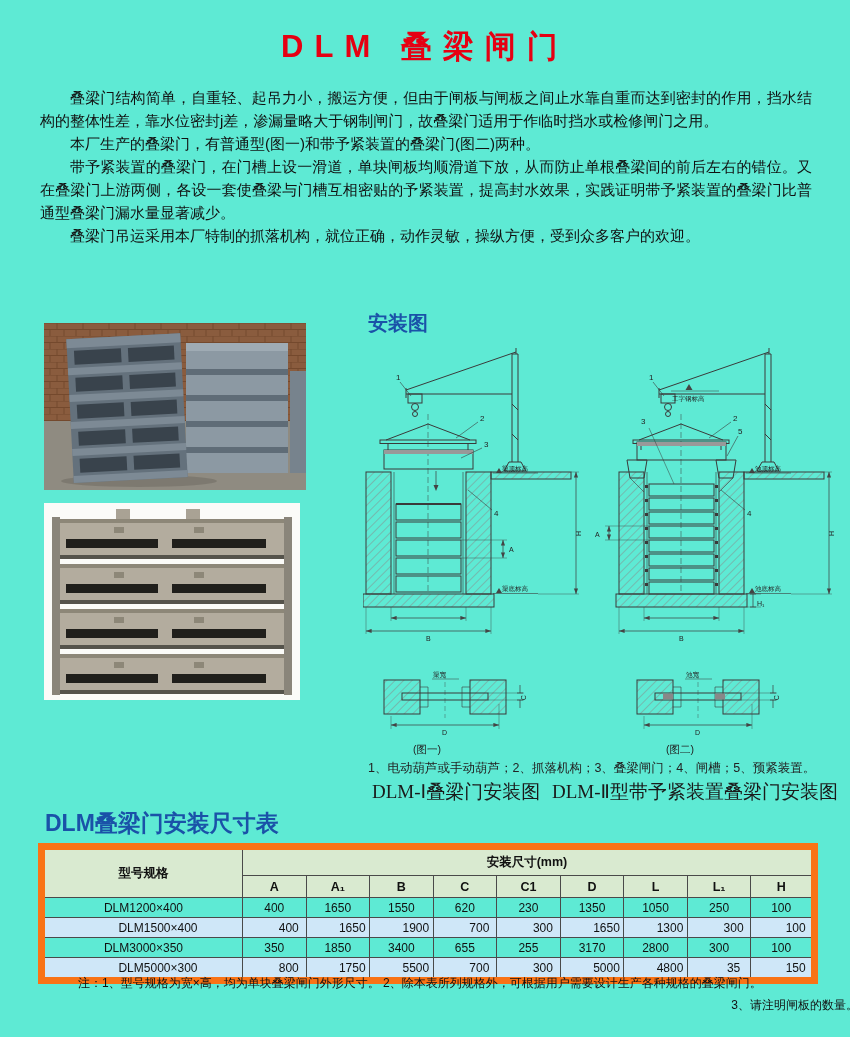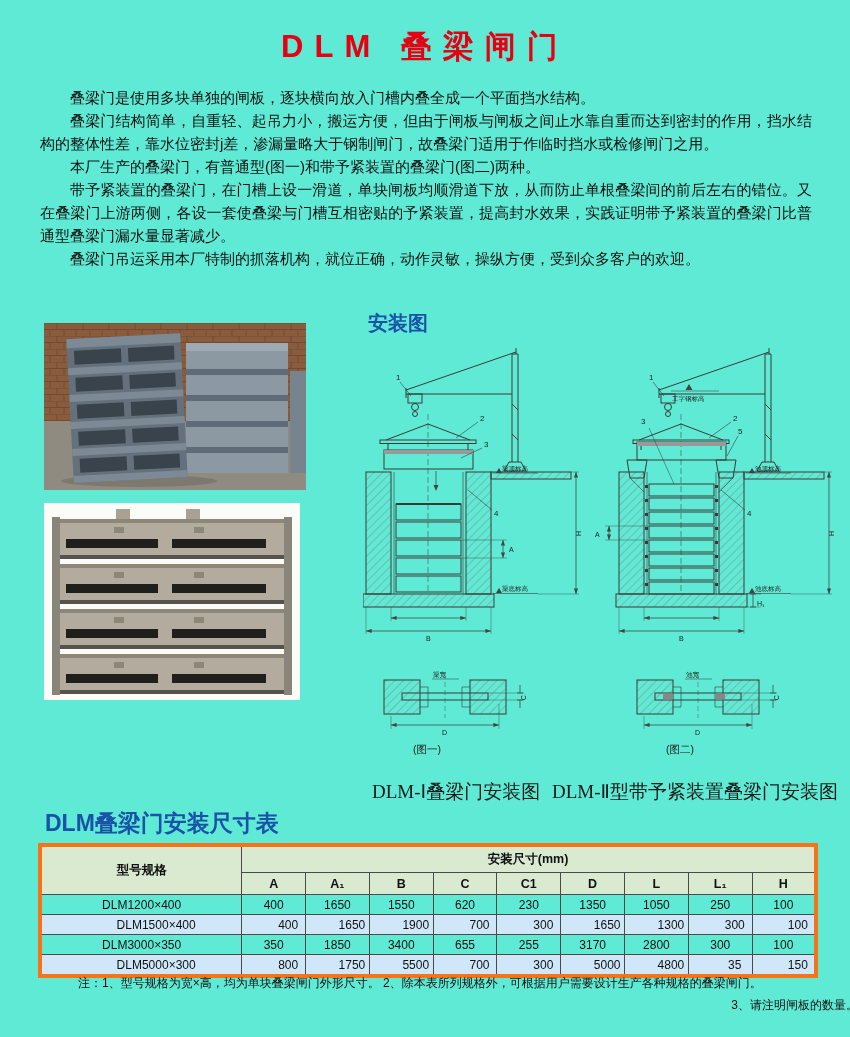--- a/index.html
+++ b/index.html
@@ -13,39 +13,38 @@
   .h-install{left:368px;top:310px;font-size:20px;}
   .h-table{left:45px;top:808px;font-size:23px;}
   .photo{position:absolute;display:block;}
   .p1{left:44px;top:323px;}
   .p2{left:44px;top:503px;}
   .diagram{position:absolute;left:363px;top:342px;}
   .legend{position:absolute;left:368px;top:760px;width:482px;font-size:12.5px;color:#222;}
   .cap{position:absolute;top:779px;font-size:19px;color:#1a1a1a;font-family:Liberation Serif, serif;}
   .cap1{left:372px;} .cap2{left:552px;}
   table.dims{position:absolute;left:38px;top:843px;width:780px;border-collapse:collapse;
-             font-size:12px;table-layout:fixed;border:4px solid #f97316;}
+             font-size:12px;table-layout:fixed;border:7px solid #f97316;}
   table.dims td{border:1px solid #4a4a4a;text-align:center;padding:0;height:19px;}
   table.dims tr.h1 td{height:25px;} table.dims tr.h2 td{height:21px;}
   table.dims td.th{background:#d9ead0;font-weight:bold;font-size:12.5px;}
   table.dims tr.alt td{background:#cfe7f8;padding-left:29px;}
   .notes{position:absolute;left:38px;top:972px;width:780px;font-size:12px;line-height:22px;margin-left:40px;}
   .notes .n2{padding-left:30px;text-align:right;}
   svg text{fill:#222;stroke:none;font-family:"Liberation Sans","DejaVu Sans",sans-serif;}
   .t{font-size:6.5px;} .n{font-size:8px;} .d{font-size:7px;} .fig{font-size:10.5px;}
 </style>
 </head>
 <body>
 
 <div class="page">
 
   <div class="title">DLM 叠梁闸门</div>
 
   <div class="intro">
-    <p>叠梁门是使用多块单独的闸板，逐块横向放入门槽内叠全成一个平面挡水结构。</p>
     <p>叠梁门结构简单，自重轻、起吊力小，搬运方便，但由于闸板与闸板之间止水靠自重而达到密封的作用，挡水结构的整体性差，靠水位密封j差，渗漏量略大于钢制闸门，故叠梁门适用于作临时挡水或检修闸门之用。</p>
     <p>本厂生产的叠梁门，有普通型(图一)和带予紧装置的叠梁门(图二)两种。</p>
     <p>带予紧装置的叠梁门，在门槽上设一滑道，单块闸板均顺滑道下放，从而防止单根叠梁间的前后左右的错位。又在叠梁门上游两侧，各设一套使叠梁与门槽互相密贴的予紧装置，提高封水效果，实践证明带予紧装置的叠梁门比普通型叠梁门漏水量显著减少。</p>
     <p>叠梁门吊运采用本厂特制的抓落机构，就位正确，动作灵敏，操纵方便，受到众多客户的欢迎。</p>
   </div>
 
   <svg class="photo p1" width="262" height="167" viewBox="0 0 262 167">
     <defs>
       <pattern id="brick" width="26" height="13" patternUnits="userSpaceOnUse">
         <rect width="26" height="13" fill="#8a5c3e"></rect>
@@ -279,20 +278,21 @@
       <text class="d" x="60" y="297">B</text>
       <text class="d" x="215" y="192" transform="rotate(-90 215 192)">H</text>
       <text class="d" x="138" y="262" font-size="6">H₁</text>
       <text class="t" x="67" y="333">池宽</text>
       <text class="t" x="160" y="356" transform="rotate(-90 160 356)">C</text>
       <text class="d" x="76" y="391">D</text>
       <text class="fig" x="47" y="409">(图二)</text>
     </g>
   </svg>
 
+  <div class="legend">1、电动葫芦或手动葫芦；2、抓落机构；3、叠梁闸门；4、闸槽；5、预紧装置。</div>
   <div class="cap cap1">DLM-Ⅰ叠梁门安装图</div>
   <div class="cap cap2">DLM-Ⅱ型带予紧装置叠梁门安装图</div>
 
   <div class="sec-heading h-table">DLM叠梁门安装尺寸表</div>
 
   <table class="dims">
     <colgroup>
       <col style="width:26%">
         <col>
         <col>

